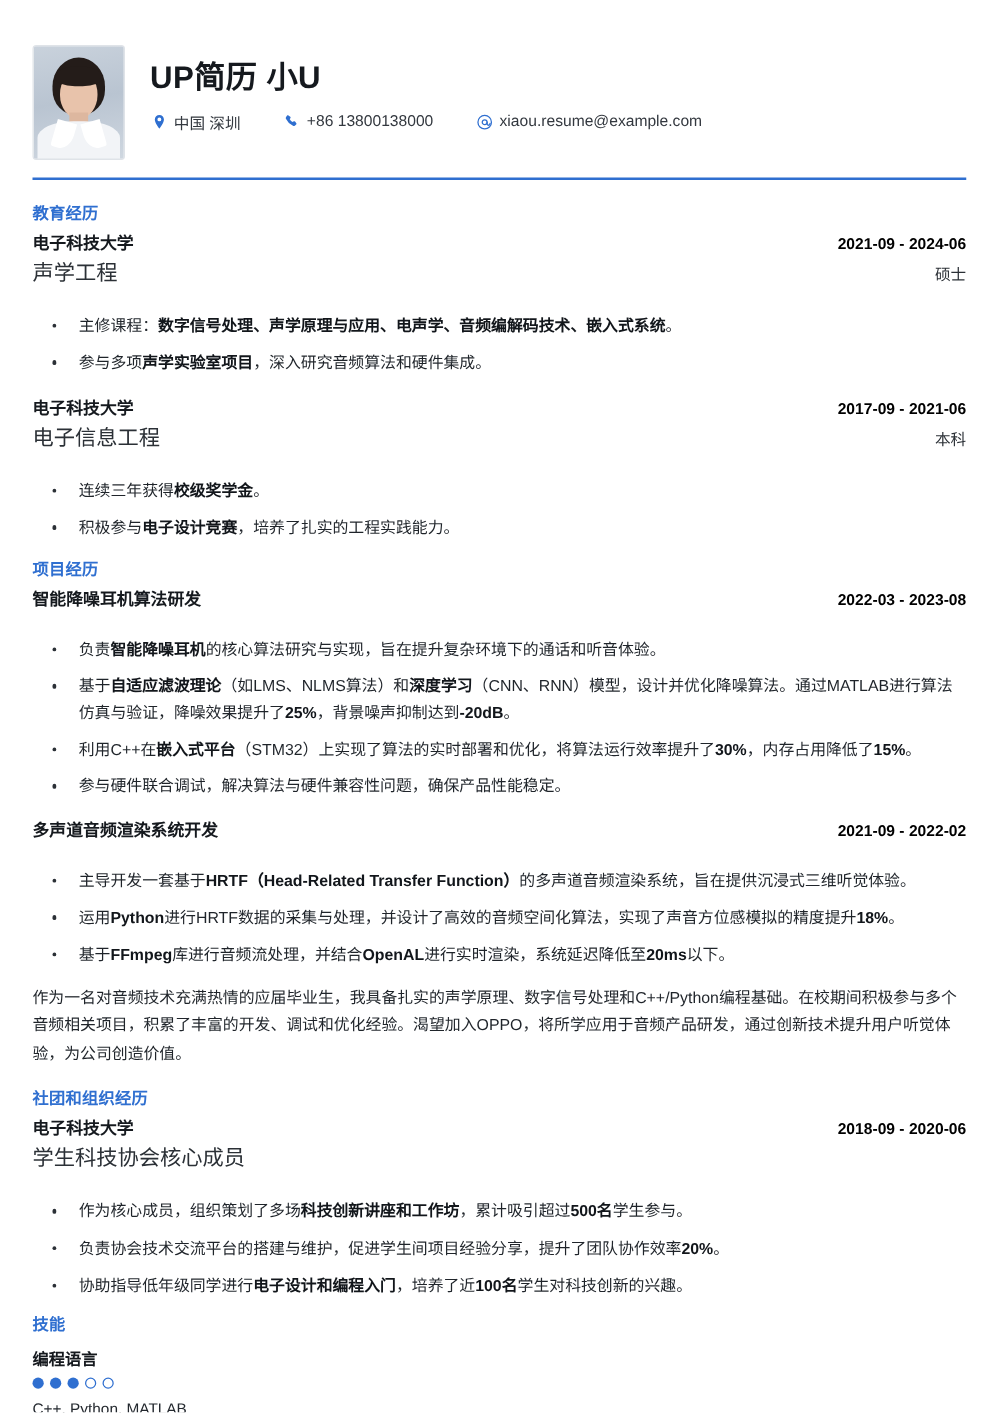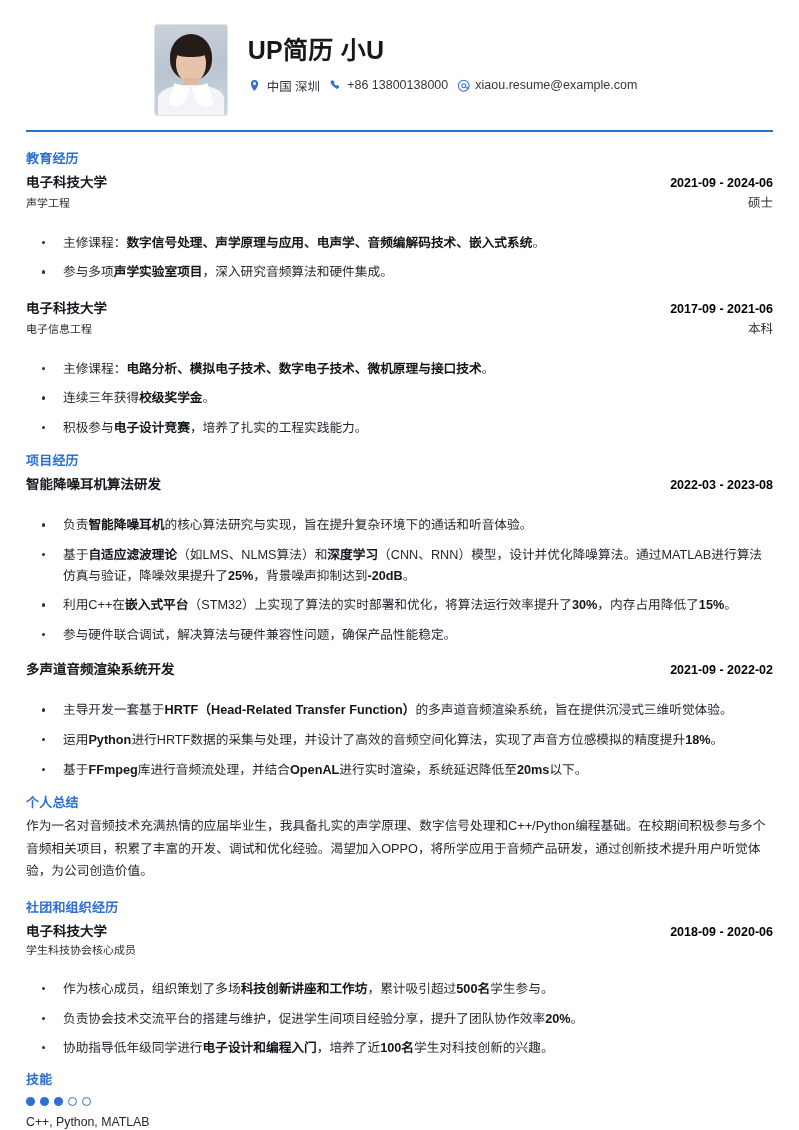--- a/index.html
+++ b/index.html
@@ -21,23 +21,22 @@
     background: #ffffff;
     overflow: hidden;
     box-sizing: border-box;
     padding: 0 26px;
   }
 
   
   .header {
     display: flex;
     align-items: flex-start;
-    padding-top: 24px;
+    padding-top: 36px;
     padding-bottom: 14px;
-    justify-content: center;
   }
   .photo {
     width: 72px;
     height: 90px;
     flex: 0 0 72px;
     border: 1px solid #dfe3e8;
     border-radius: 3px;
     background: linear-gradient(170deg, #c9d2dc 0%, #b9c4d1 48%, #cfd7e0 100%);
     position: relative;
     overflow: hidden;
@@ -125,21 +124,21 @@
     display: flex;
     align-items: center;
     flex-wrap: wrap;
     margin-top: 11px;
     font-size: 12.5px;
     color: #33383f;
   }
   .contact-item {
     display: flex;
     align-items: center;
-    margin-right: 8px;
+    margin-right: 34px;
     white-space: nowrap;
   }
   .contact-item .ico {
     display: inline-flex;
     align-items: center;
     justify-content: center;
     width: 14px;
     height: 14px;
     margin-right: 5px;
     color: #2f6fd0;
@@ -181,21 +180,21 @@
     white-space: nowrap;
     padding-left: 14px;
   }
   .entry-sub {
     display: flex;
     justify-content: space-between;
     align-items: baseline;
     margin-top: 1px;
   }
   .entry-major {
-    font-size: 11px;
+    font-size: 17px;
     color: #2b3036;
   }
   .entry-degree {
     font-size: 12.5px;
     color: #2b3036;
     white-space: nowrap;
     padding-left: 14px;
   }
 
   ul.bullets {
@@ -334,21 +333,20 @@
     <div class="entry" style="margin-top:14px;">
       <div class="entry-head">
         <div class="entry-org">电子科技大学</div>
         <div class="entry-date">2017-09 - 2021-06</div>
       </div>
       <div class="entry-sub">
         <div class="entry-major">电子信息工程</div>
         <div class="entry-degree">本科</div>
       </div>
       <ul class="bullets">
-          <li>主修课程：<b>电路分析、模拟电子技术、数字电子技术、微机原理与接口技术</b>。</li>
           <li>连续三年获得<b>校级奖学金</b>。</li>
           <li>积极参与<b>电子设计竞赛</b>，培养了扎实的工程实践能力。</li>
         </ul>
     </div>
   </div>
 
   <div class="section" style="margin-top:12px;">
     <div class="section-title">项目经历</div>
 
     <div class="entry">
@@ -371,21 +369,20 @@
       </div>
       <ul class="bullets">
           <li>主导开发一套基于<b>HRTF（Head-Related Transfer Function）</b>的多声道音频渲染系统，旨在提供沉浸式三维听觉体验。</li>
           <li>运用<b>Python</b>进行HRTF数据的采集与处理，并设计了高效的音频空间化算法，实现了声音方位感模拟的精度提升<b>18%</b>。</li>
           <li>基于<b>FFmpeg</b>库进行音频流处理，并结合<b>OpenAL</b>进行实时渲染，系统延迟降低至<b>20ms</b>以下。</li>
         </ul>
     </div>
   </div>
 
   <div class="section" style="margin-top:12px;">
-    <div class="section-title">个人总结</div>
     <div class="summary-text">作为一名对音频技术充满热情的应届毕业生，我具备扎实的声学原理、数字信号处理和C++/Python编程基础。在校期间积极参与多个音频相关项目，积累了丰富的开发、调试和优化经验。渴望加入OPPO，将所学应用于音频产品研发，通过创新技术提升用户听觉体验，为公司创造价值。</div>
   </div>
 
   <div class="section" style="margin-top:14px;">
     <div class="section-title">社团和组织经历</div>
 
     <div class="entry">
       <div class="entry-head">
         <div class="entry-org">电子科技大学</div>
         <div class="entry-date">2018-09 - 2020-06</div>
@@ -399,20 +396,21 @@
           <li>负责协会技术交流平台的搭建与维护，促进学生间项目经验分享，提升了团队协作效率<b>20%</b>。</li>
           <li>协助指导低年级同学进行<b>电子设计和编程入门</b>，培养了近<b>100名</b>学生对科技创新的兴趣。</li>
         </ul>
     </div>
   </div>
 
   <div class="section" style="margin-top:10px;">
     <div class="section-title">技能</div>
 
     <div class="skill-block">
+      <div class="skill-name">编程语言</div>
       <div class="dots">
           <span class="dot on"></span>
           <span class="dot on"></span>
           <span class="dot on"></span>
           <span class="dot off"></span>
           <span class="dot off"></span>
         </div>
       <div class="skill-desc">C++, Python, MATLAB</div>
     </div>
 

